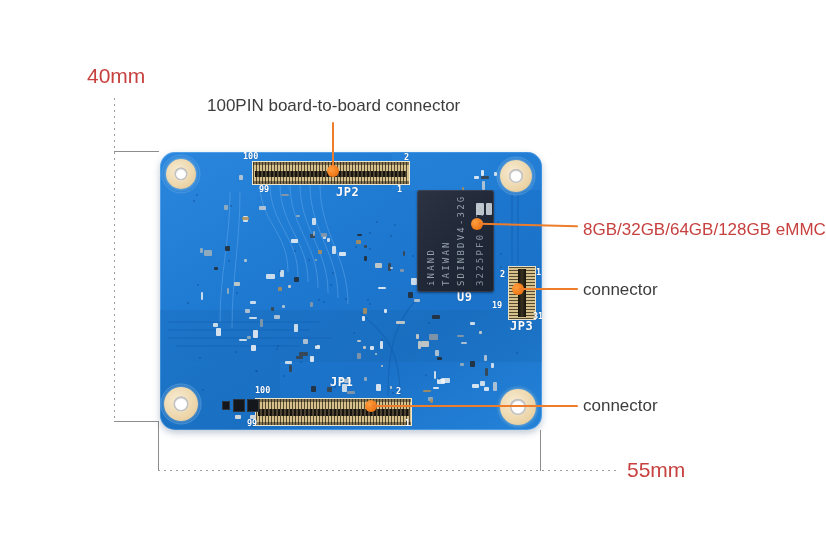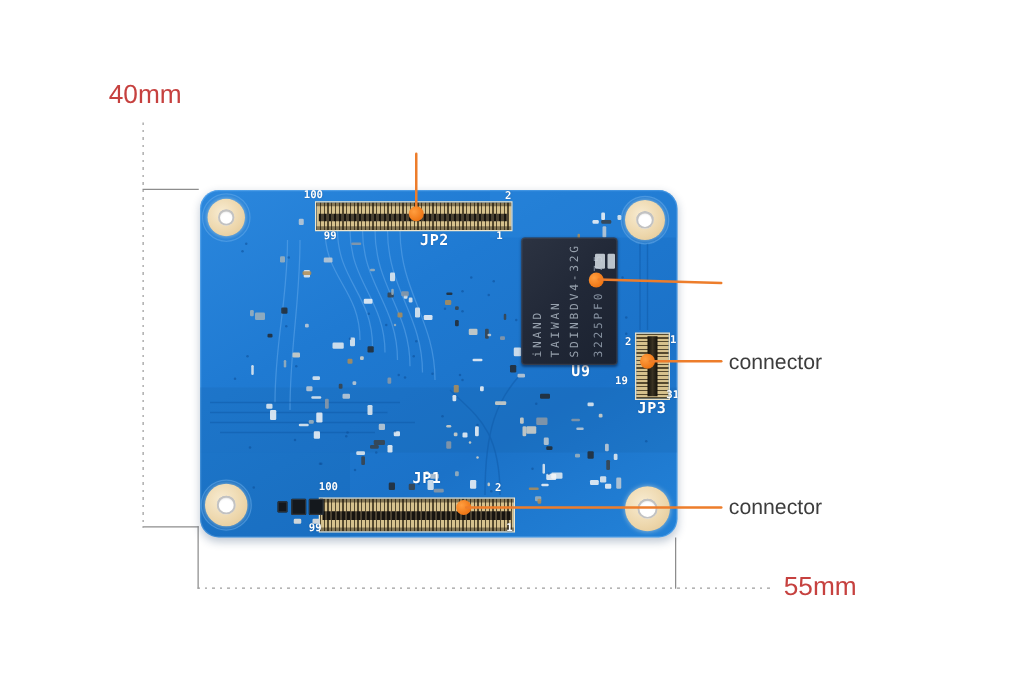--- a/index.html
+++ b/index.html
@@ -346,25 +346,27 @@
         <span>iNAND</span>
         <span>TAIWAN</span>
         <span>SDINBDV4-32G</span>
         <span>3225PF0 375</span>
       </div>
       <div class="dmx" style="left:59px;top:13px;width:8px;height:12px;"></div>
       <div class="dmx" style="left:69px;top:13px;width:6px;height:12px;"></div>
     </div>
   </div>
 
+  <div class="callout" style="left:207px;top:96px;">100PIN board-to-board connector</div>
   <div class="ann-line-v" style="left:332px;top:122px;height:48px;"></div>
   <div class="ann-dot" style="left:327px;top:165px;"></div>
 
   <div class="ann-dot" style="left:471px;top:218px;"></div>
   <div class="ann-line-h" style="left:478px;top:224px;width:100px;transform:rotate(1.6deg);"></div>
+  <div class="callout red" style="left:583px;top:220px;">8GB/32GB/64GB/128GB eMMC</div>
 
   <div class="ann-dot" style="left:512px;top:283px;"></div>
   <div class="ann-line-h" style="left:519px;top:288px;width:59px;"></div>
   <div class="callout" style="left:583px;top:280px;">
     <div>connector</div>
   </div>
 
   <div class="ann-dot" style="left:365px;top:400px;"></div>
   <div class="ann-line-h" style="left:372px;top:405px;width:206px;"></div>
   <div class="callout" style="left:583px;top:396px;">

